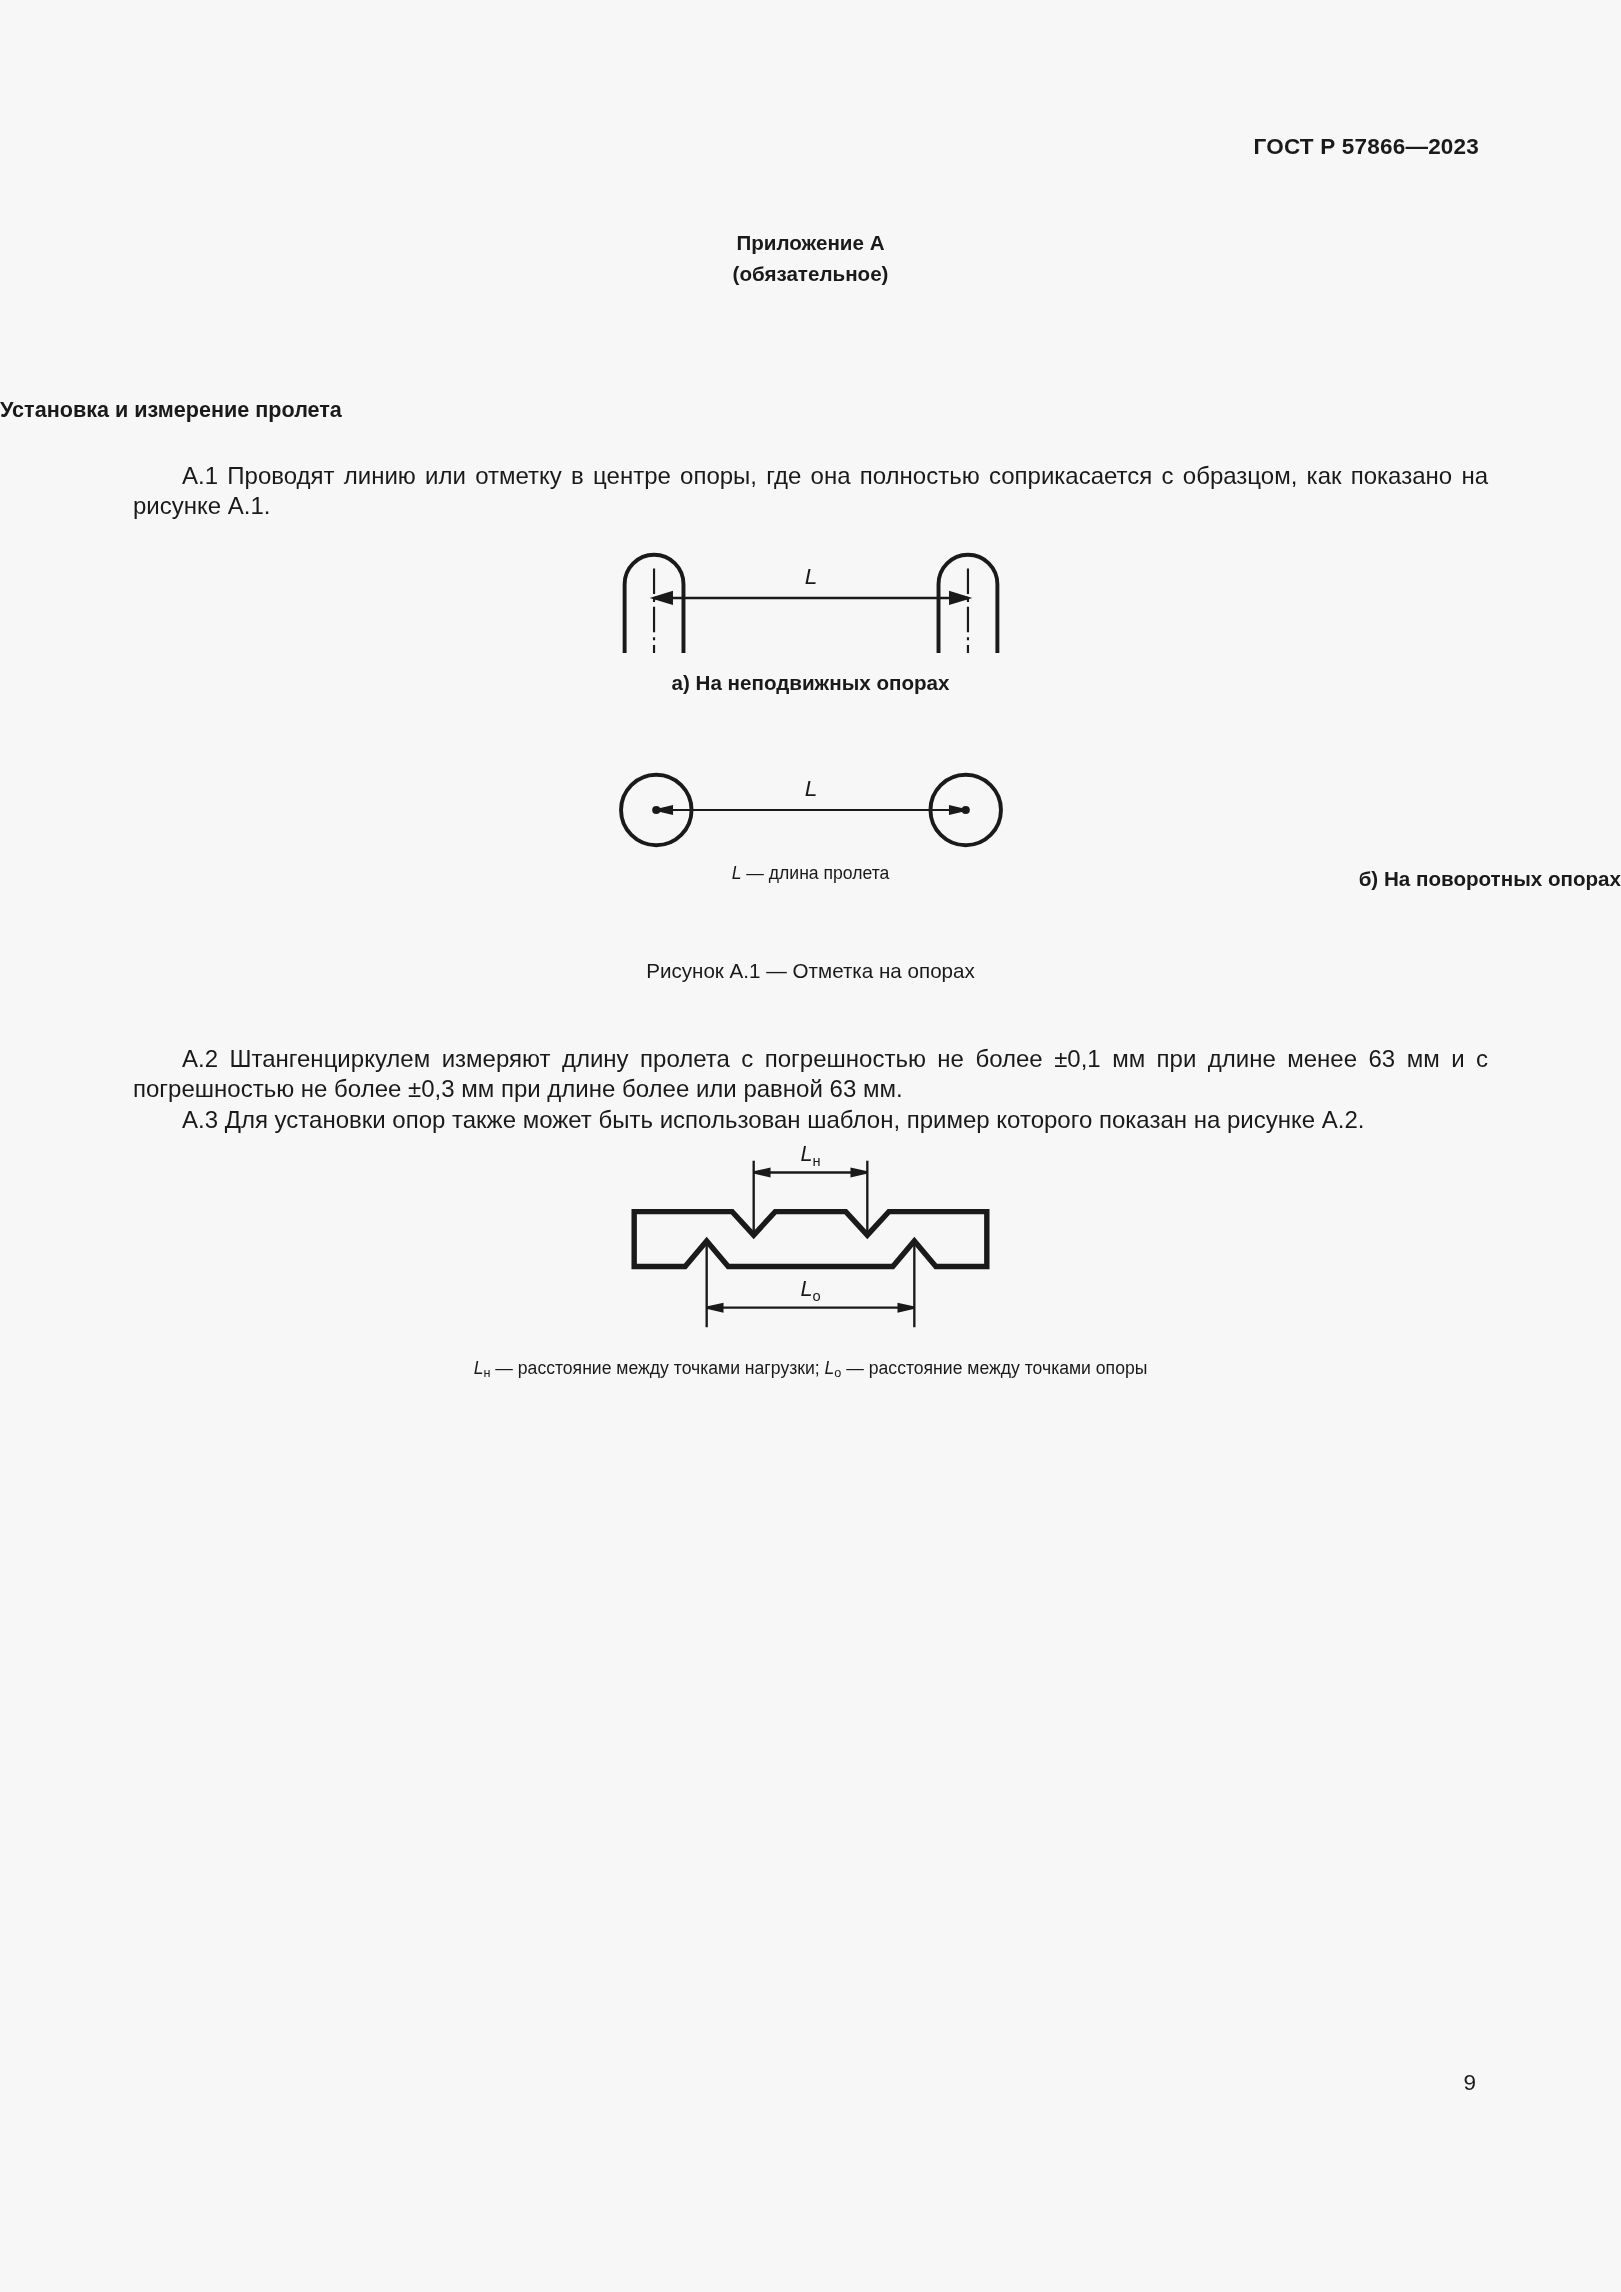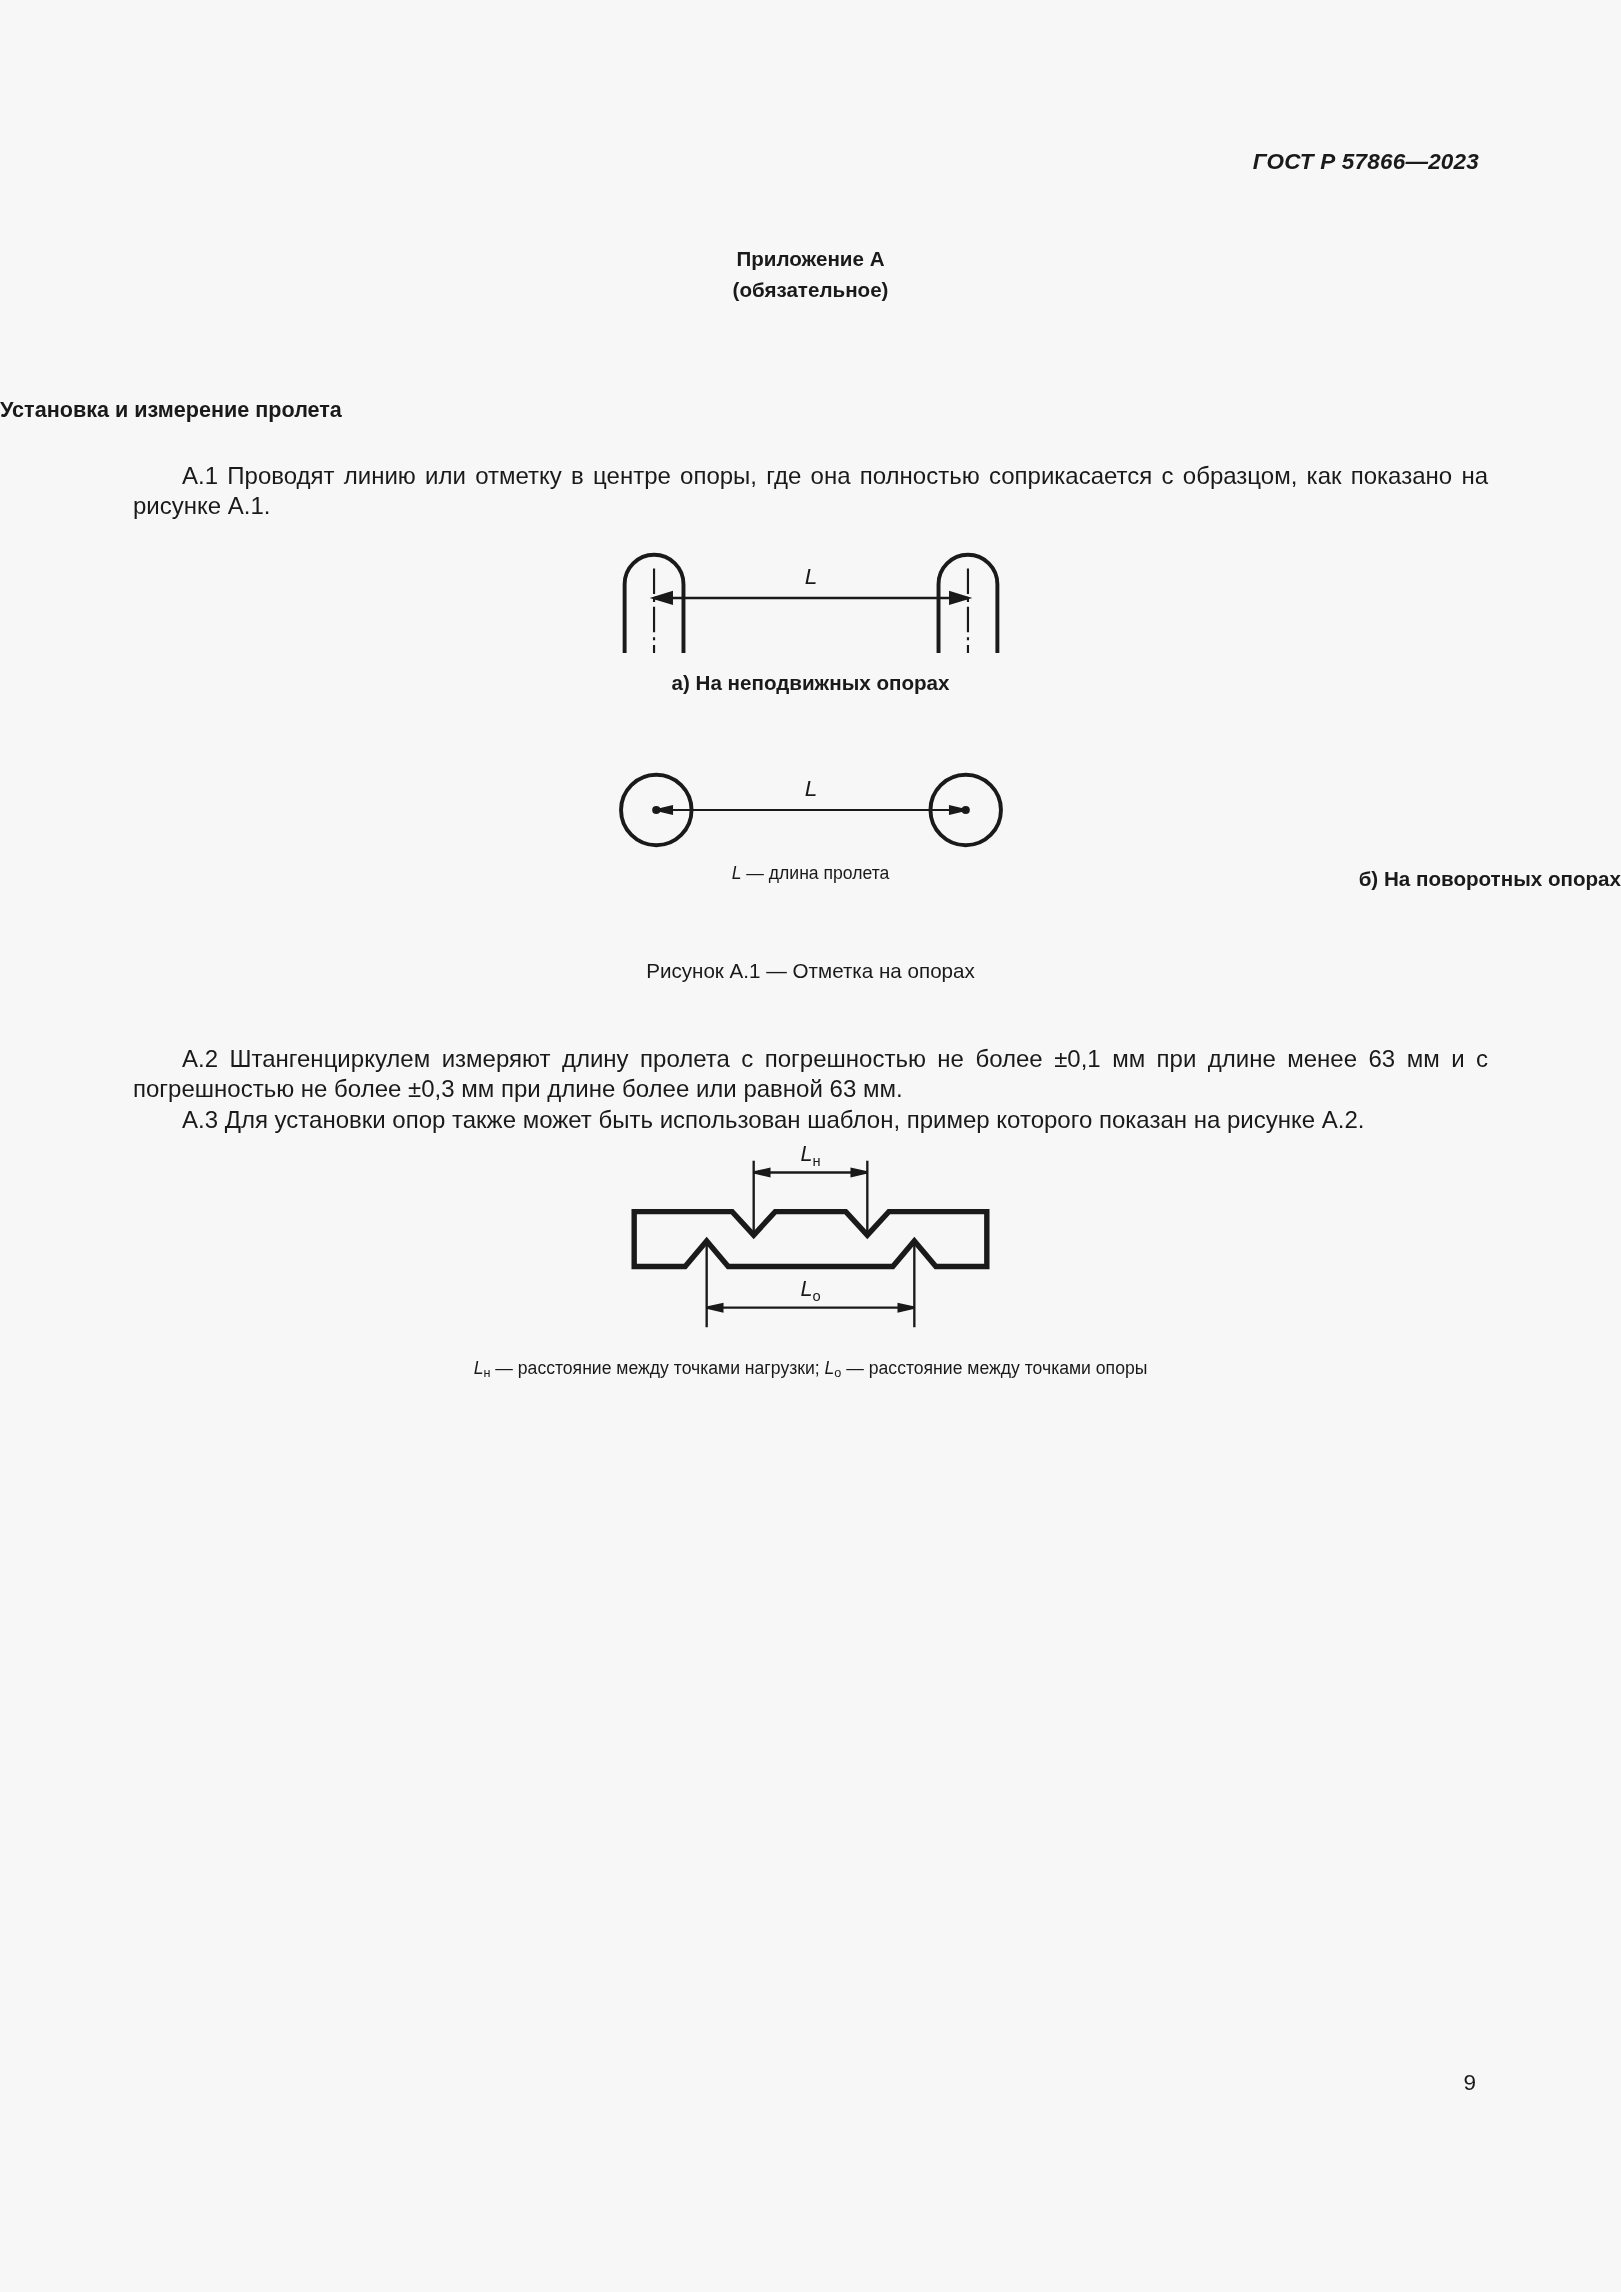--- a/index.html
+++ b/index.html
@@ -16,40 +16,38 @@
     position: relative;
     width: 1621px;
     height: 2293px;
     background: #f7f7f7;
     overflow: hidden;
   }
 
   
   .doc-header {
     position: absolute;
-    top: 149px;
+    top: 134px;
     right: 142px;
     font-size: 22.5px;
     font-weight: bold;
     letter-spacing: 0.2px;
     white-space: nowrap;
-    font-style: italic;
   }
 
   
   .appendix-head {
     position: absolute;
     top: 227px;
     left: 0;
     width: 1621px;
     text-align: center;
     font-size: 20.6px;
     font-weight: bold;
     line-height: 31px;
-    margin-top: 16px;
   }
   .appendix-head .line2 { display: block; }
 
   .section-title {
     position: absolute;
     top: 397px;
     left: 0;
     width: 1386px;
     text-align: left;
     font-size: 21.6px;

